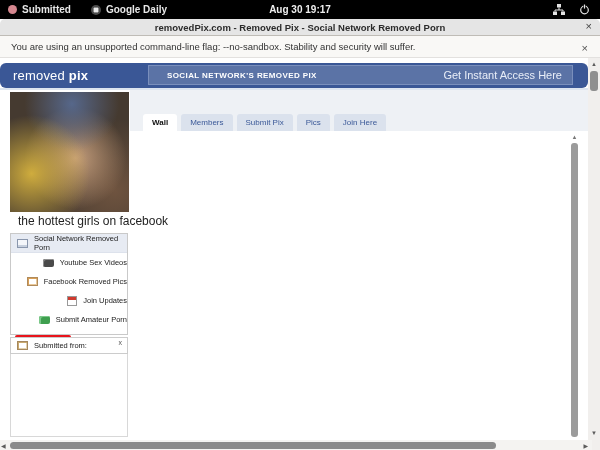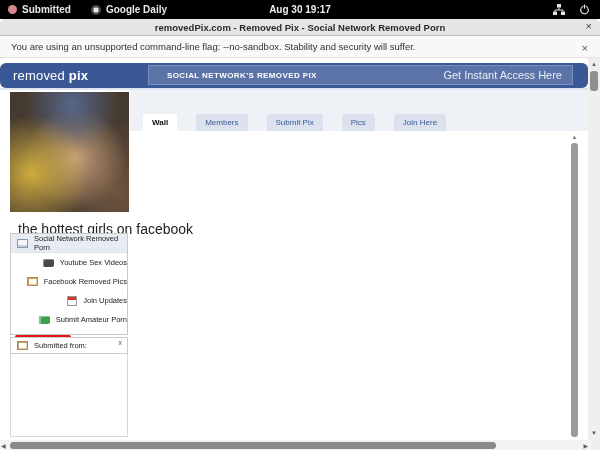--- a/index.html
+++ b/index.html
@@ -34,35 +34,35 @@
   #logo { position:absolute; left:13px; top:5px; font-size:13px; color:#fff; letter-spacing:.2px; }
   #logo b { font-weight:bold; }
   #header-inner { position:absolute; left:148px; top:2px; width:425px; height:20px; background:#5b73a6;
                   border:1px solid #7a8fbc; display:flex; align-items:center; }
   #tagline { font-size:8px; font-weight:bold; color:#fff; letter-spacing:.4px; padding-left:18px; }
   #access-link { margin-left:auto; font-size:11px; color:#e9eef8; padding-right:10px; }
   #header-underline { left:0; top:88px; width:588px; height:2px; background:#dde5f0; }
 
   
   #tabstrip { left:130px; top:90px; width:458px; height:41px; background:#eef1f5; }
-  #tabs { position:absolute; left:13px; bottom:0; display:flex; gap:19px; }
+  #tabs { position:absolute; left:13px; bottom:0; display:flex; gap:4px; }
   .tab { font-size:8px; color:#3b5998; background:#dbe2ed; padding:4px 9px 4px 9px;
          border-radius:3px 3px 0 0; white-space:nowrap; }
   .tab.active { background:#fff; color:#111; font-weight:bold; }
   #wall-area { left:130px; top:131px; width:440px; height:306px; background:#fff; }
 
   
   #photo { left:10px; top:92px; width:119px; height:120px; overflow:hidden;
     background:
       radial-gradient(circle at 18% 68%, rgba(214,178,62,.95), rgba(214,178,62,0) 46%),
       radial-gradient(circle at 52% 10%, rgba(88,108,148,.9), rgba(88,108,148,0) 38%),
       radial-gradient(circle at 55% 55%, rgba(203,163,128,.95), rgba(203,163,128,0) 55%),
       radial-gradient(circle at 88% 82%, rgba(118,88,66,.85), rgba(118,88,66,0) 50%),
       #453a30; }
-  #photo-caption { left:18px; top:214px; font-size:14px; color:#222;margin-top:7px; }
+  #photo-caption { left:18px; top:214px; font-size:12px; color:#222; }
 
   #menu-box { left:10px; top:233px; width:118px; height:102px; background:#fff; border:1px solid #c9c9c9; }
   .menu-item { display:flex; align-items:center; gap:6px; height:19px; padding-left:6px; font-size:7.5px; color:#222;justify-content:flex-end; }
   .menu-item.hl { background:#e7ebf3; border-bottom:1px solid #dde2ec; }
   .mi { flex:0 0 auto; }
   .icon-feed { width:11px; height:9px; background:#f4f6fa; border:1px solid #8a97ad;
       box-shadow:inset 0 -2px 0 #c6cfdd; }
   .icon-video { width:11px; height:8px; background:#4a4a4a; border-radius:2px;
       box-shadow:inset 1px 1px 0 #8f8f8f; }
   .icon-photo { width:11px; height:9px; background:#fff; border:1px solid #b08a5a;

